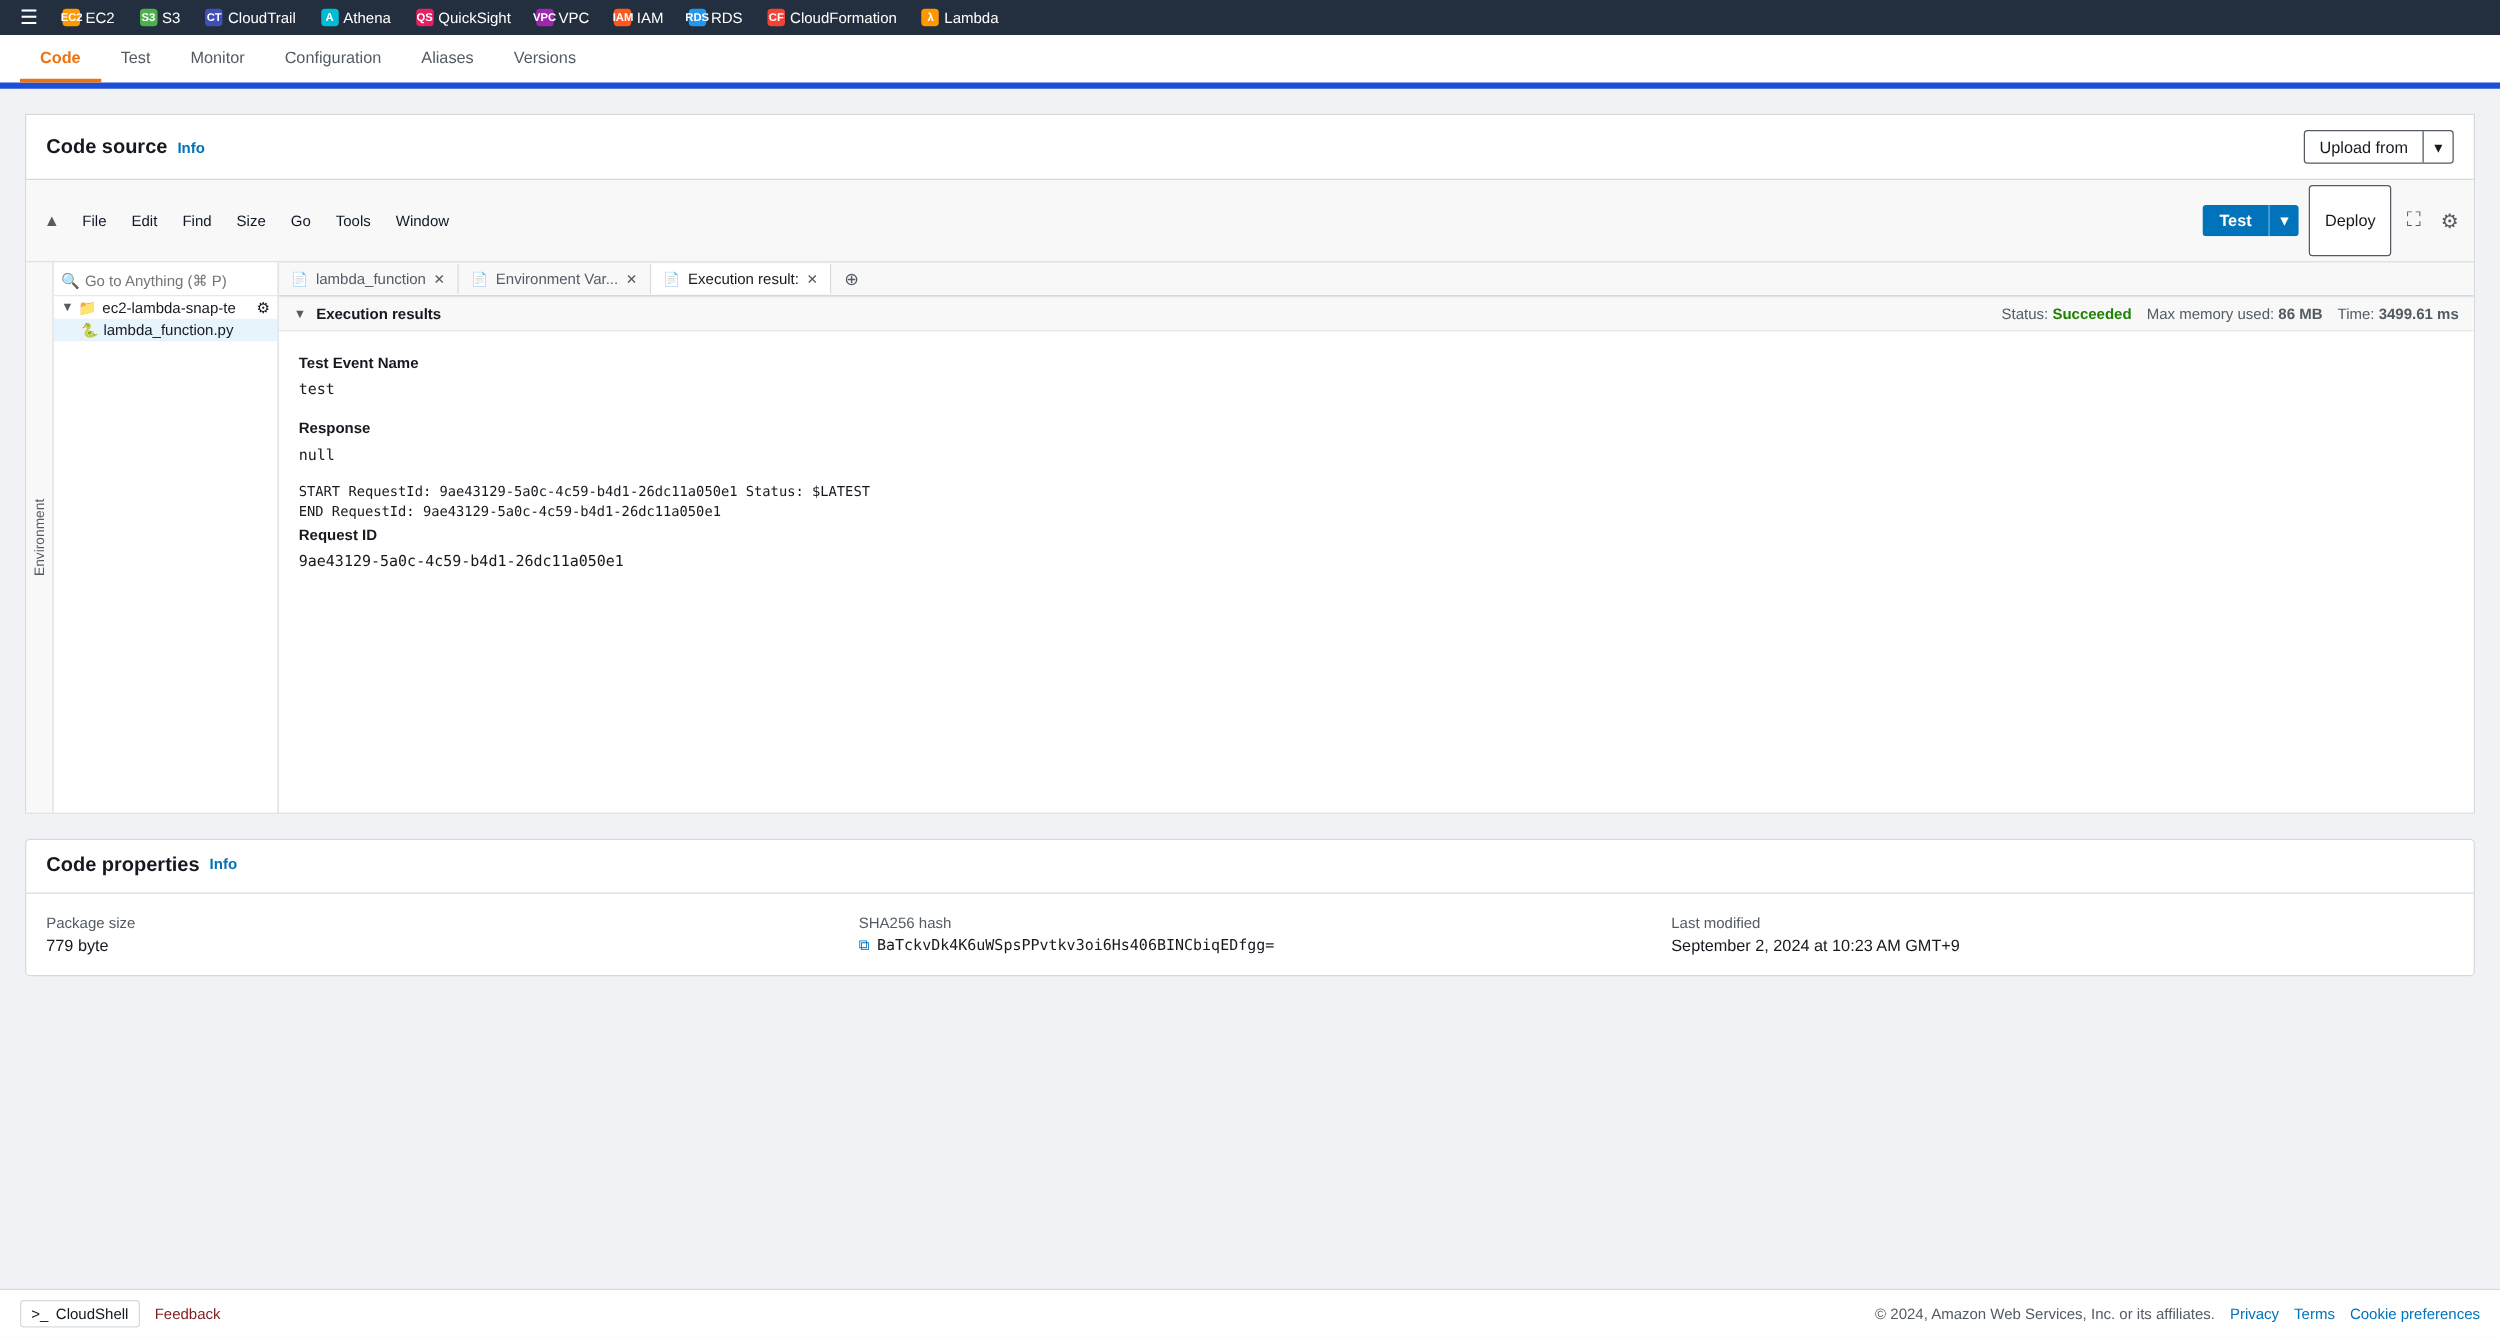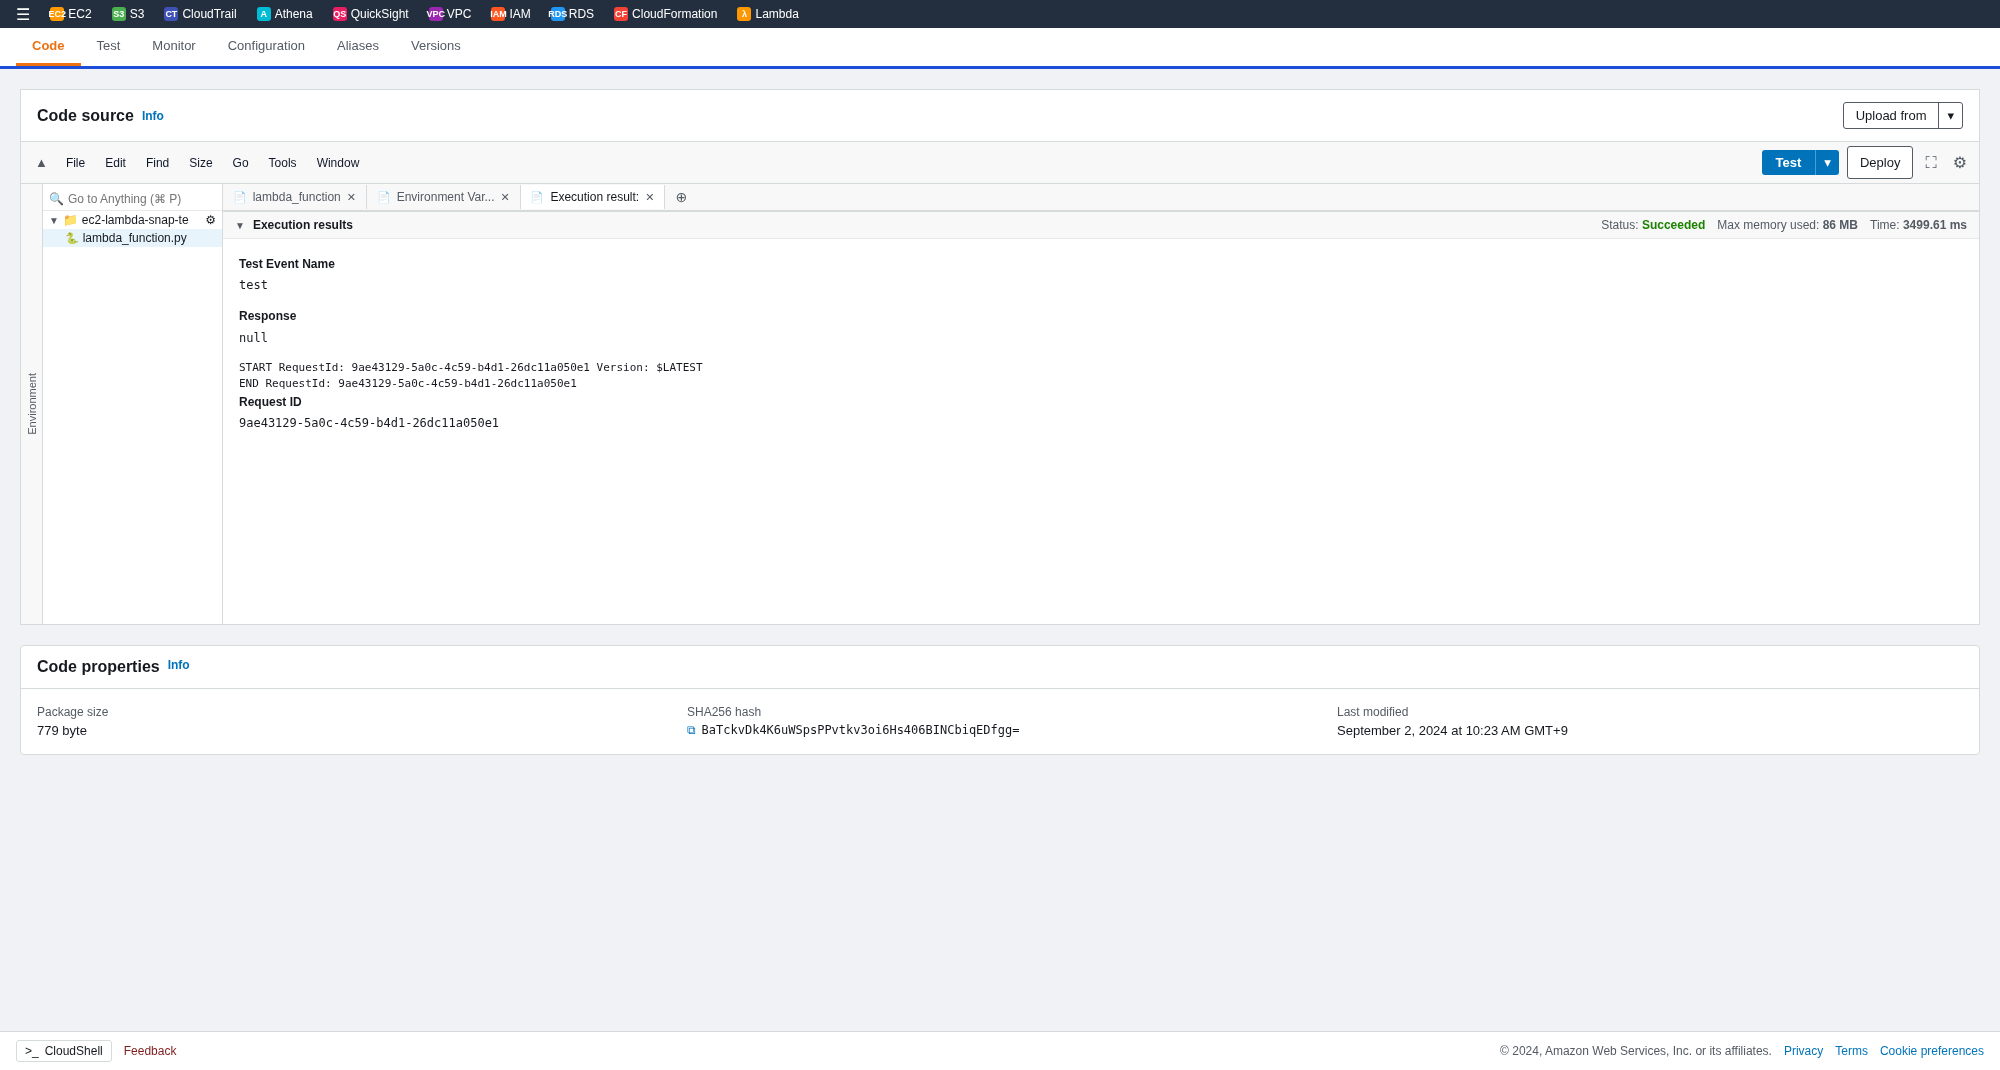--- a/index.html
+++ b/index.html
@@ -46,21 +46,21 @@
     .icon-rds { background: #2196f3; }
     .icon-cloudformation { background: #f44336; }
     .icon-lambda { background: #ff9800; }
 
     
     .page { display: flex; flex-direction: column; min-height: calc(100vh - 28px); }
 
     
     .tabs-row {
       background: #fff;
-      border-bottom: 3px solid #1d4ed8;
+      border-bottom: 5px solid #1d4ed8;
       display: flex;
       align-items: flex-end;
       padding: 0 16px;
       gap: 0;
     }
     .tab-item {
       padding: 10px 16px;
       font-size: 13px;
       cursor: pointer;
       color: #545b64;
@@ -181,21 +181,21 @@
       border: none;
       border-left: 1px solid rgba(255,255,255,0.3);
       padding: 5px 8px;
       cursor: pointer;
     }
     .deploy-btn {
       background: #fff;
       color: #16191f;
       border: 1px solid #545b64;
       border-radius: 3px;
-      padding: 8px 12px;
+      padding: 20px 12px;
       font-size: 13px;
       cursor: pointer;
     }
     .fullscreen-btn, .settings-btn {
       background: none;
       border: none;
       cursor: pointer;
       padding: 4px;
       color: #545b64;
       font-size: 16px;
@@ -612,21 +612,21 @@
                 </div>
               </div>
 
               <div class="execution-content">
                 <div class="exec-section-title">Test Event Name</div>
                 <div class="exec-value">test</div>
 
                 <div class="exec-section-title">Response</div>
                 <div class="exec-value">null</div>
 
-                <div class="exec-log-line">START RequestId: 9ae43129-5a0c-4c59-b4d1-26dc11a050e1 Version: $LATEST</div>
+                <div class="exec-log-line">START RequestId: 9ae43129-5a0c-4c59-b4d1-26dc11a050e1 Status: $LATEST</div>
                 <div class="exec-log-line">END RequestId: 9ae43129-5a0c-4c59-b4d1-26dc11a050e1</div>
 
                 <div class="exec-section-title">Request ID</div>
                 <div class="exec-value">9ae43129-5a0c-4c59-b4d1-26dc11a050e1</div>
               </div>
             </div>
           </div>
         </div>
       </div>
     </div>

